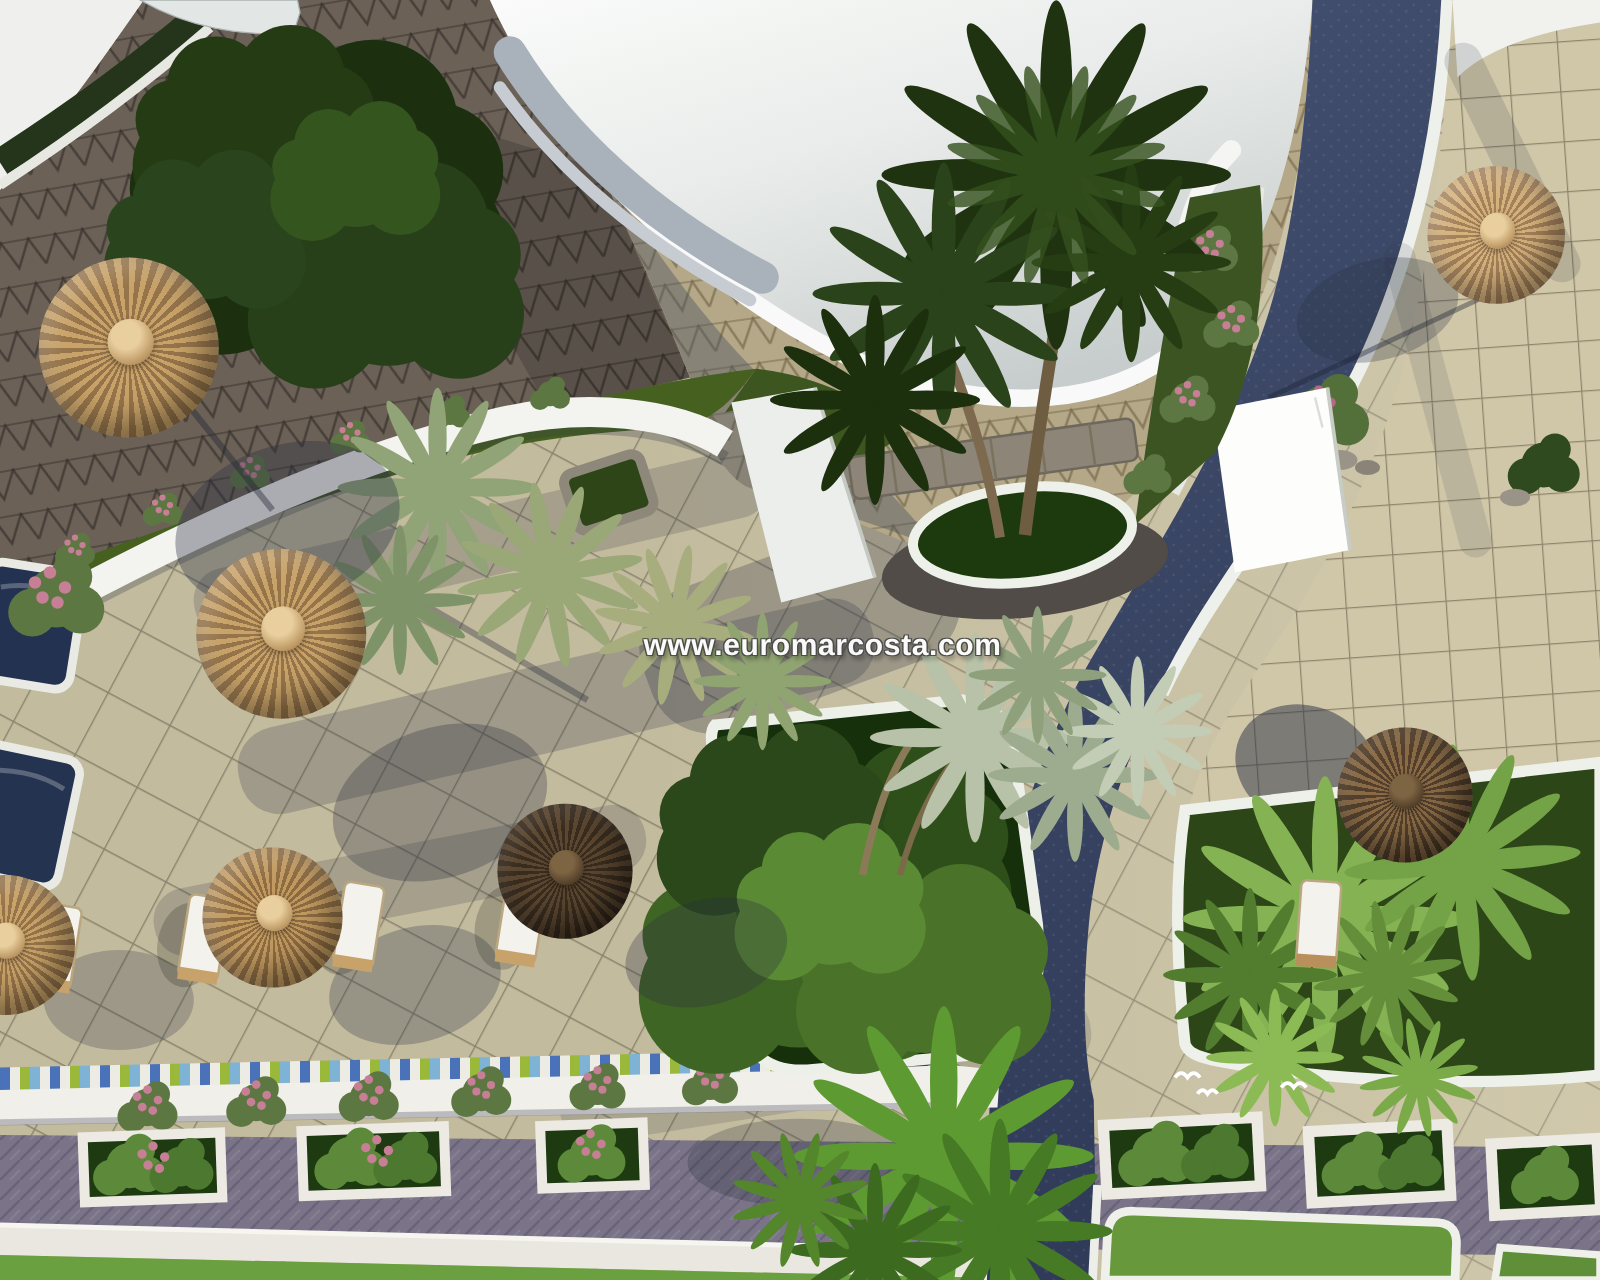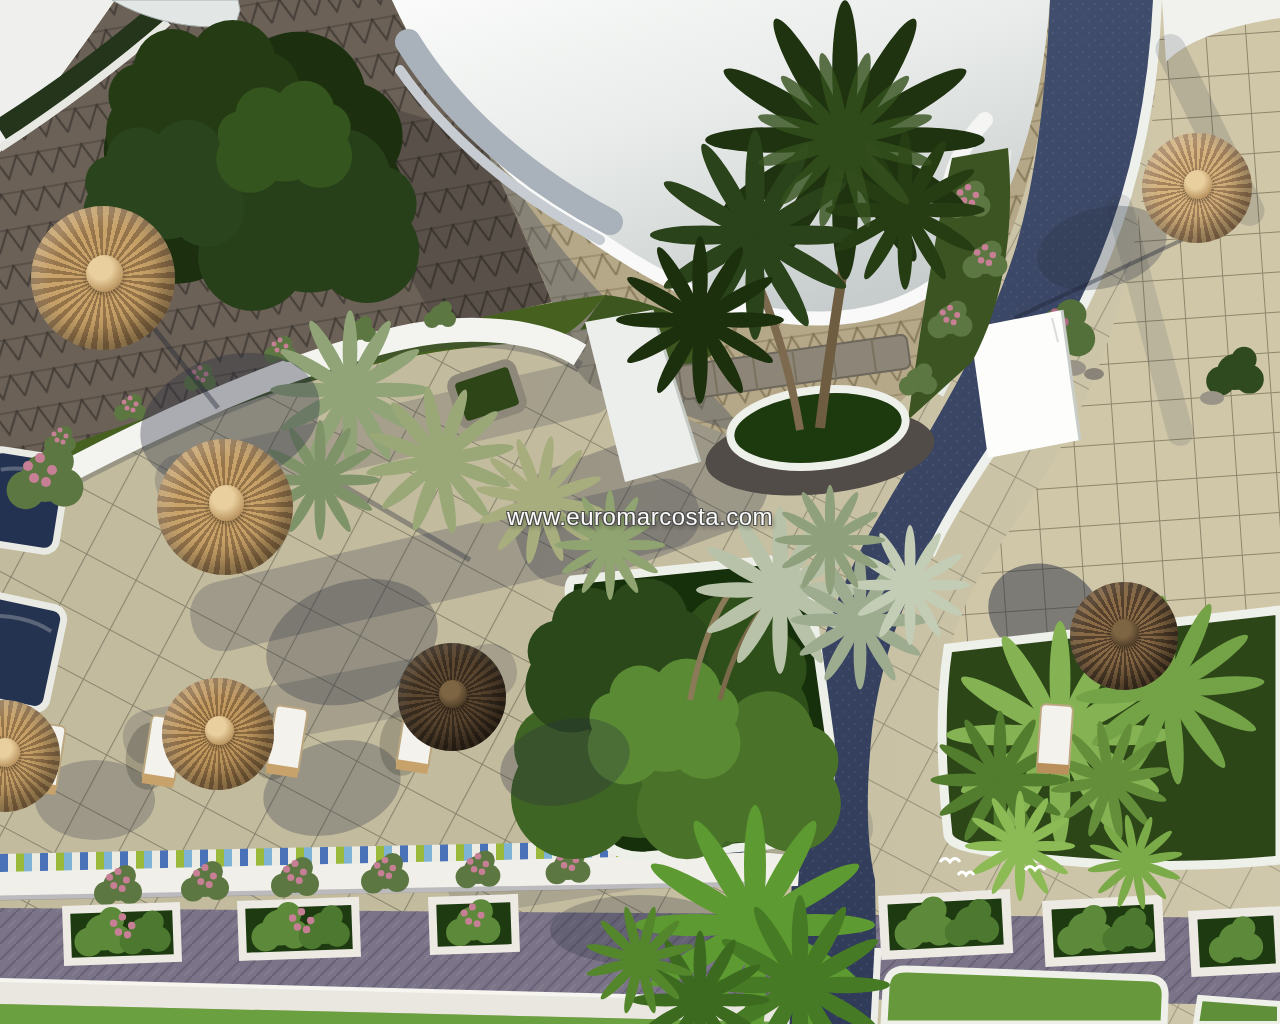--- a/index.html
+++ b/index.html
@@ -8,22 +8,22 @@
   .stage svg{position:absolute;left:0;top:0;}
   
   .um{position:absolute;border-radius:50%;
       background:repeating-conic-gradient(var(--a) 0deg 5deg, var(--b) 5deg 10deg);
       box-shadow:inset -10px -12px 24px rgba(0,0,0,.38), inset 8px 10px 18px rgba(255,255,255,.22);}
   .um::after{content:"";position:absolute;left:38%;top:34%;width:26%;height:26%;
       border-radius:50%;background:radial-gradient(circle at 40% 35%, #e8cf9d 0 35%, #b9935f 75%, #8a6a42 100%);
       box-shadow:0 2px 6px rgba(0,0,0,.35);}
   .um.dark{box-shadow:inset -8px -10px 26px rgba(0,0,0,.55), inset 6px 8px 14px rgba(255,255,255,.12);}
   .um.dark::after{background:radial-gradient(circle at 40% 35%, #7d6442 0 35%, #4f3d28 75%, #352818 100%);}
-  .watermark{position:absolute;left:640px;top:517px;transform:translate(-50%,-50%);
-      color:#fff;font-weight:normal;font-size:24px;letter-spacing:.5px;white-space:nowrap;
+  .watermark{position:absolute;left:658px;top:517px;transform:translate(-50%,-50%);
+      color:#fff;font-weight:bold;font-size:24px;letter-spacing:.5px;white-space:nowrap;
       text-shadow:1px 1px 0 #4a4a4a,-1px -1px 0 #4a4a4a,1px -1px 0 #4a4a4a,-1px 1px 0 #4a4a4a,2px 3px 4px rgba(0,0,0,.45);
       opacity:.96;}
 </style>
 </head>
 <body>
 
 <div class="stage">
 <svg width="1280" height="1024" viewBox="0 0 1280 1024">
   <defs>
     <pattern id="patDiag" width="56" height="56" patternUnits="userSpaceOnUse" patternTransform="rotate(28)">

